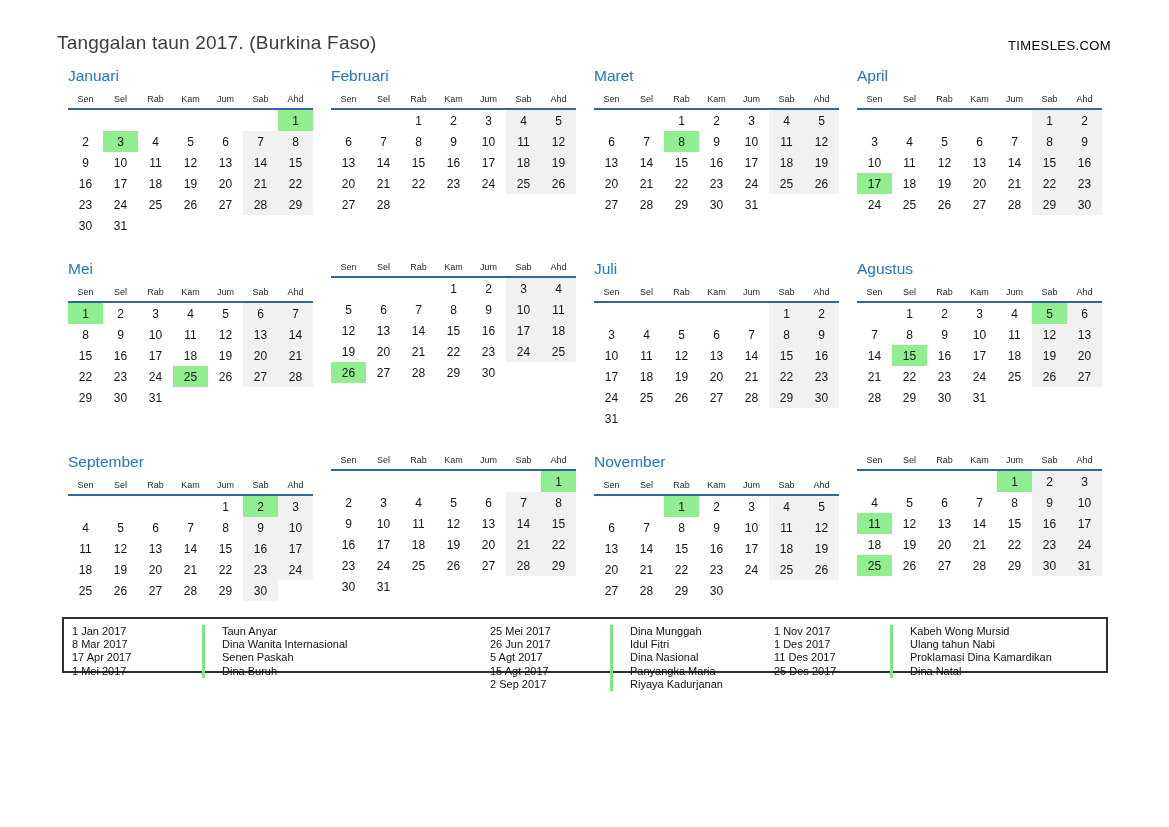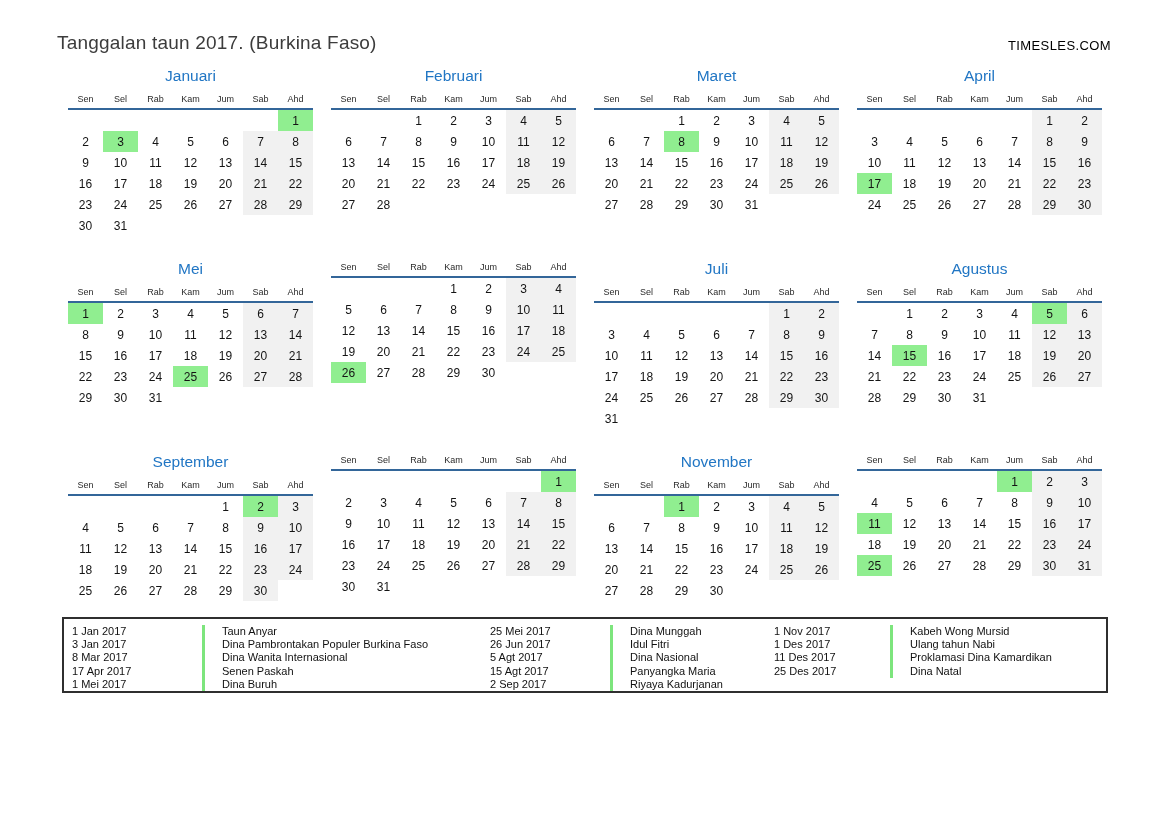--- a/index.html
+++ b/index.html
@@ -6,28 +6,28 @@
   body {
     width:1169px; height:827px; background:#ffffff;
     font-family:"Liberation Sans", sans-serif; position:relative; overflow:hidden;
   }
   .page-header { display:flex; justify-content:space-between; align-items:flex-start; padding:20px 58px 0 57px;margin-top:12px; }
   .page-title { font-size:19px; color:#3c3c3c; letter-spacing:0.2px; }
   .site-link { font-size:13px; color:#000000; margin-top:6px; text-decoration:none; letter-spacing:0.4px; }
 
   .months-grid { display:grid; grid-template-columns:repeat(4,245px); column-gap:18px; row-gap:24px; margin:13px 0 0 68px; }
   .month { width:245px; }
-  .month-title { text-align:center; color:#2176c4; font-size:15.5px; margin-bottom:5px; height:20px; }
+  .month-title { color:#2176c4; font-size:15.5px; margin-bottom:5px; height:20px; }
   table.cal { border-collapse:collapse; width:245px; table-layout:fixed; }
   .cal th { font-size:9px; font-weight:normal; color:#2a2a2a; height:13px; padding:0 0 3px 0; text-align:center; border-bottom:2px solid #336699; }
   .cal td { width:35px; height:21px; text-align:center; font-size:12px; color:#141414; padding:0; }
   td.weekend { background:#f1f1f1; }
   td.holiday { background:#90ee90; }
 
-  .legend { position:relative; margin:16px 0 0 62px; width:1046px; height:76px; border:2px solid #2f2f2f; box-sizing:border-box; background:#fff; }
+  .legend { position:relative; margin:16px 0 0 62px; width:1046px; height:56px; border:2px solid #2f2f2f; box-sizing:border-box; background:#fff; }
   .legend-col { position:absolute; top:6px; }
   .legend-col.g1 { left:8px; }
   .legend-col.g2 { left:426px; }
   .legend-col.g3 { left:710px; }
   .legend-row { display:flex; font-size:11px; line-height:13.2px; color:#111; }
   .g1 .legend-date { width:130px; }
   .g2 .legend-date { width:120px; }
   .g3 .legend-date { width:116px; }
   .legend-name { border-left:3px solid #7de57d; padding-left:17px; }
 </style>
@@ -822,24 +822,20 @@
     </div>
   </div>
 
 <div class="legend">
   <div class="legend-col g1">
       <div class="legend-row">
         <span class="legend-date">1 Jan 2017</span>
         <span class="legend-name">Taun Anyar</span>
       </div>
       <div class="legend-row">
-        <span class="legend-date">3 Jan 2017</span>
-        <span class="legend-name">Dina Pambrontakan Populer Burkina Faso</span>
-      </div>
-      <div class="legend-row">
         <span class="legend-date">8 Mar 2017</span>
         <span class="legend-name">Dina Wanita Internasional</span>
       </div>
       <div class="legend-row">
         <span class="legend-date">17 Apr 2017</span>
         <span class="legend-name">Senen Paskah</span>
       </div>
       <div class="legend-row">
         <span class="legend-date">1 Mei 2017</span>
         <span class="legend-name">Dina Buruh</span>

